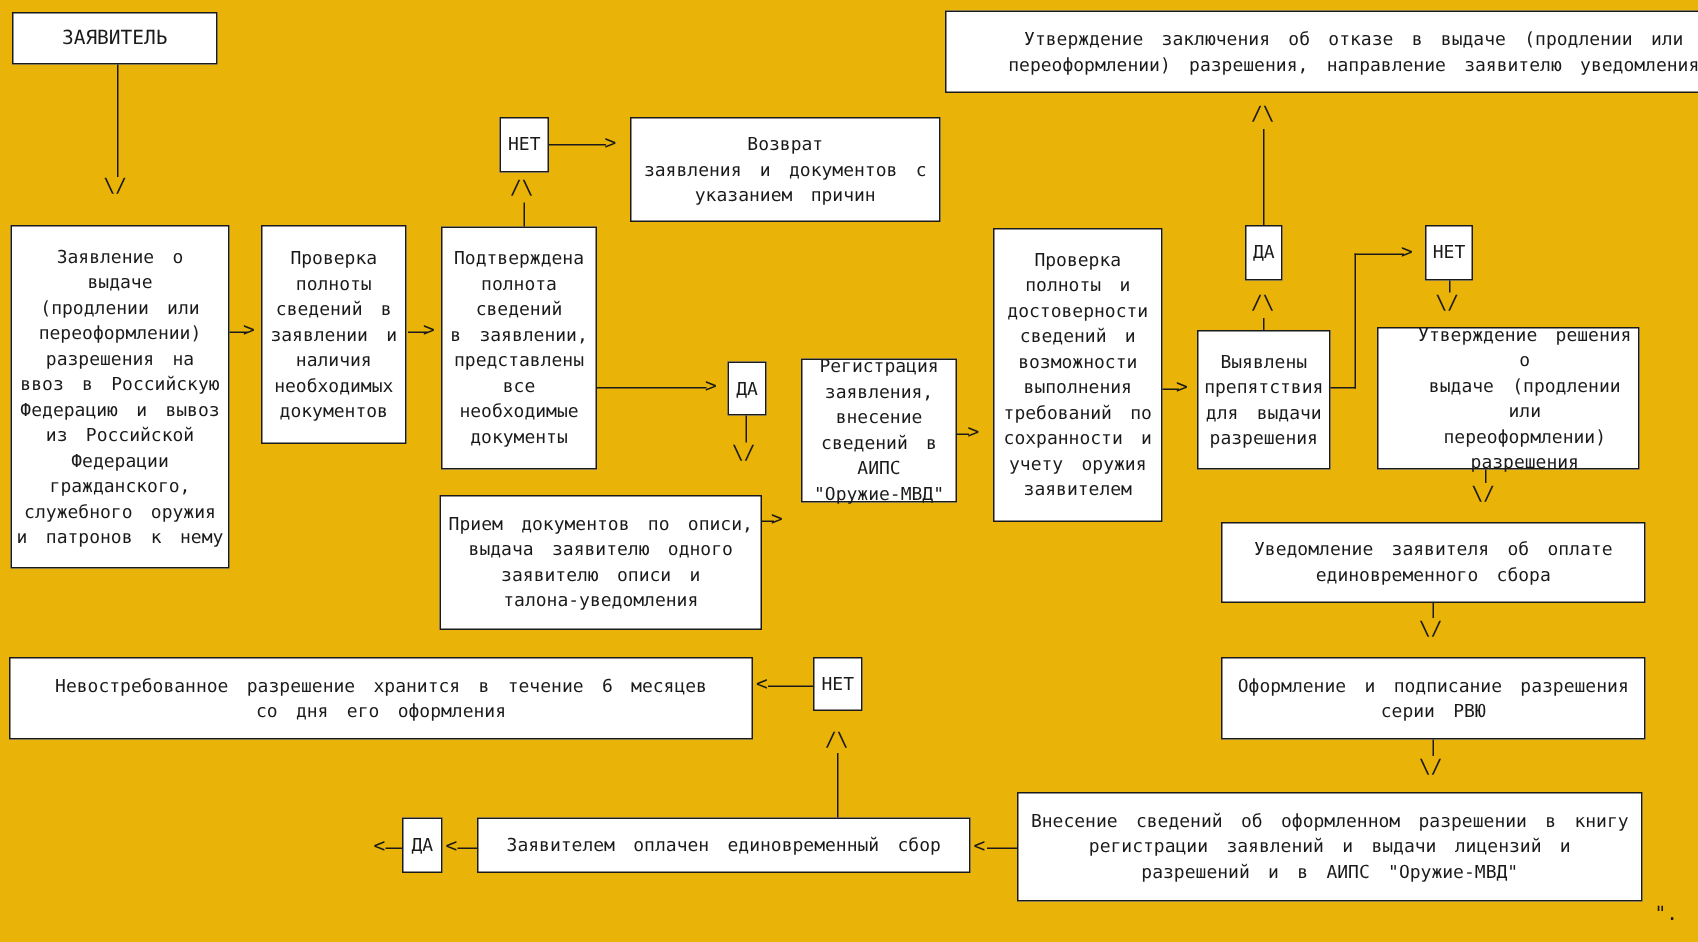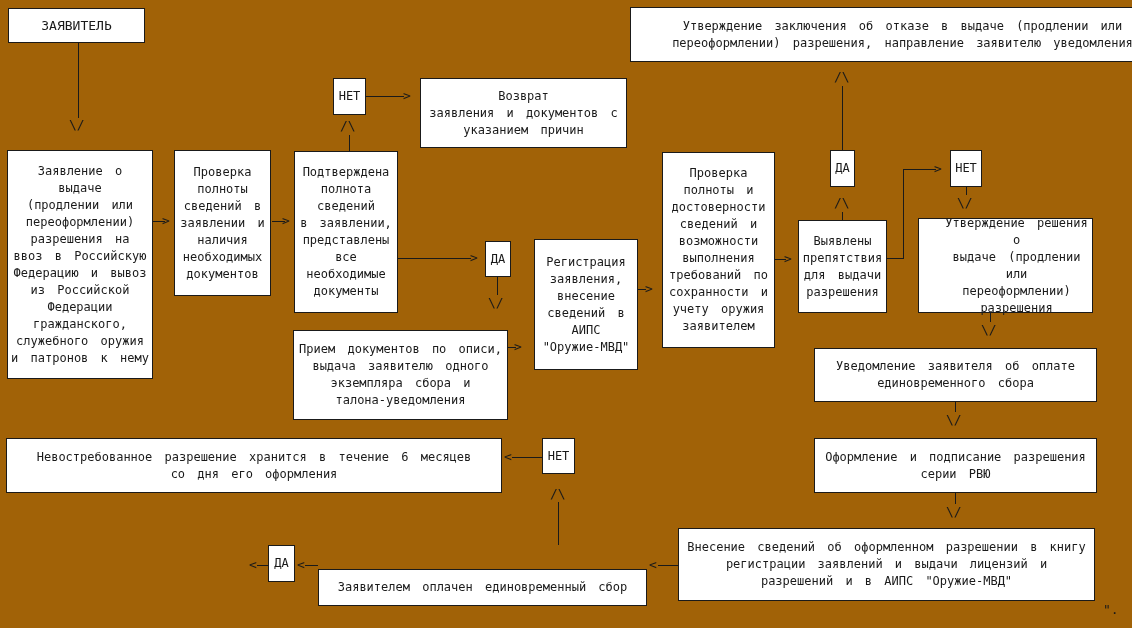--- a/index.html
+++ b/index.html
@@ -1,16 +1,16 @@
 <!DOCTYPE html>
 <html><head>
 <meta charset="utf-8">
 <style>
   html,body{margin:0;padding:0;background:#fff;}
-  .stage{position:relative;width:1132px;height:628px;background:#a16207;
+  .stage{position:relative;width:1132px;height:628px;background:#eab308;
          font-family:"DejaVu Sans Mono",monospace;color:#1a1a1a;overflow:hidden;}
   .bx{position:absolute;border:1px solid #1a1a1a;background:#fff;
       display:flex;align-items:center;justify-content:center;
       text-align:center;white-space:pre-line;font-size:12px;line-height:17px;
       word-spacing:5px;padding:2px;box-sizing:border-box;}
   .bx.big{font-size:13px;}
   .hl{position:absolute;height:1px;background:#1a1a1a;}
   .vl{position:absolute;width:1px;background:#1a1a1a;}
   .ah{position:absolute;font-size:13px;line-height:13px;white-space:pre;
       word-spacing:0;color:#1a1a1a;}
@@ -49,23 +49,23 @@
 все
 необходимые
 документы</div>
   <div class="bx" style="left:333px;top:78px;width:33px;height:37px;">НЕТ</div>
   <div class="bx" style="left:420px;top:78px;width:207px;height:70px;">Возврат
 заявления и документов с
 указанием причин</div>
   <div class="bx" style="left:485px;top:241px;width:26px;height:36px;">ДА</div>
   <div class="bx" style="left:293px;top:330px;width:215px;height:90px;">Прием документов по описи,
 выдача заявителю одного
-экземпляра сбора и
+заявителю описи и
 талона-уведомления</div>
-  <div class="bx" style="left:534px;top:239px;width:104px;height:131px;">Регистрация
+  <div class="bx" style="left:534px;top:239px;width:104px;height:96px;">Регистрация
 заявления,
 внесение
 сведений в
 АИПС
 "Оружие-МВД"</div>
   <div class="bx" style="left:662px;top:152px;width:113px;height:196px;">Проверка
 полноты и
 достоверности
 сведений и
 возможности
@@ -89,21 +89,21 @@
   <div class="bx" style="left:814px;top:348px;width:283px;height:54px;">Уведомление заявителя об оплате
 единовременного сбора</div>
   <div class="bx" style="left:814px;top:438px;width:283px;height:55px;">Оформление и подписание разрешения
 серии РВЮ</div>
   <div class="bx" style="left:678px;top:528px;width:417px;height:73px;">Внесение сведений об оформленном разрешении в книгу
 регистрации заявлений и выдачи лицензий и
 разрешений и в АИПС "Оружие-МВД"</div>
   <div class="bx" style="left:6px;top:438px;width:496px;height:55px;">Невостребованное разрешение хранится в течение 6 месяцев
 со дня его оформления</div>
   <div class="bx" style="left:542px;top:438px;width:33px;height:36px;">НЕТ</div>
-  <div class="bx" style="left:318px;top:545px;width:329px;height:37px;margin-top:24px;">Заявителем оплачен единовременный сбор</div>
+  <div class="bx" style="left:318px;top:545px;width:329px;height:37px;">Заявителем оплачен единовременный сбор</div>
   <div class="bx" style="left:268px;top:545px;width:27px;height:37px;">ДА</div>
 
   <i class="vl" style="left:78px;top:43px;height:75px;"></i>
   <span class="ah" style="left:69px;top:118px;">\/</span>
 
   <i class="hl" style="left:153px;top:221px;width:12px;"></i>
   <span class="ah" style="left:162px;top:214px;">&gt;</span>
 
   <i class="hl" style="left:272px;top:221px;width:13px;"></i>
   <span class="ah" style="left:282px;top:214px;">&gt;</span>

